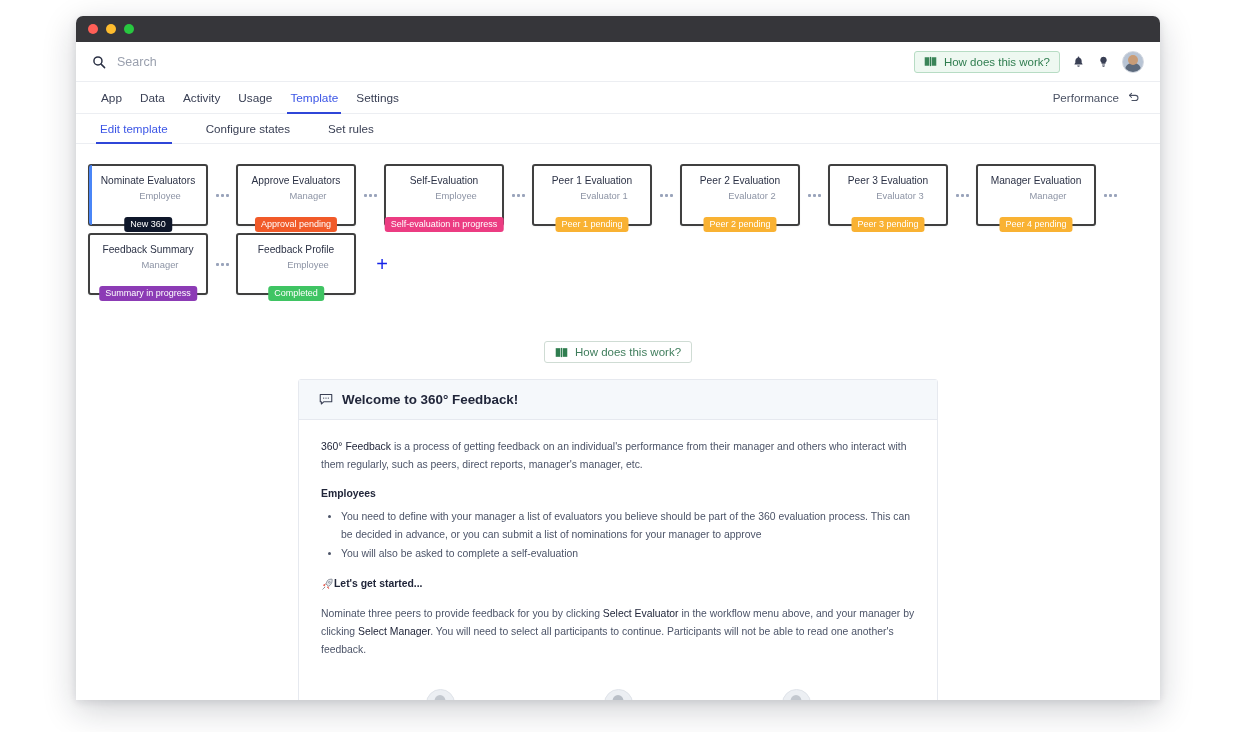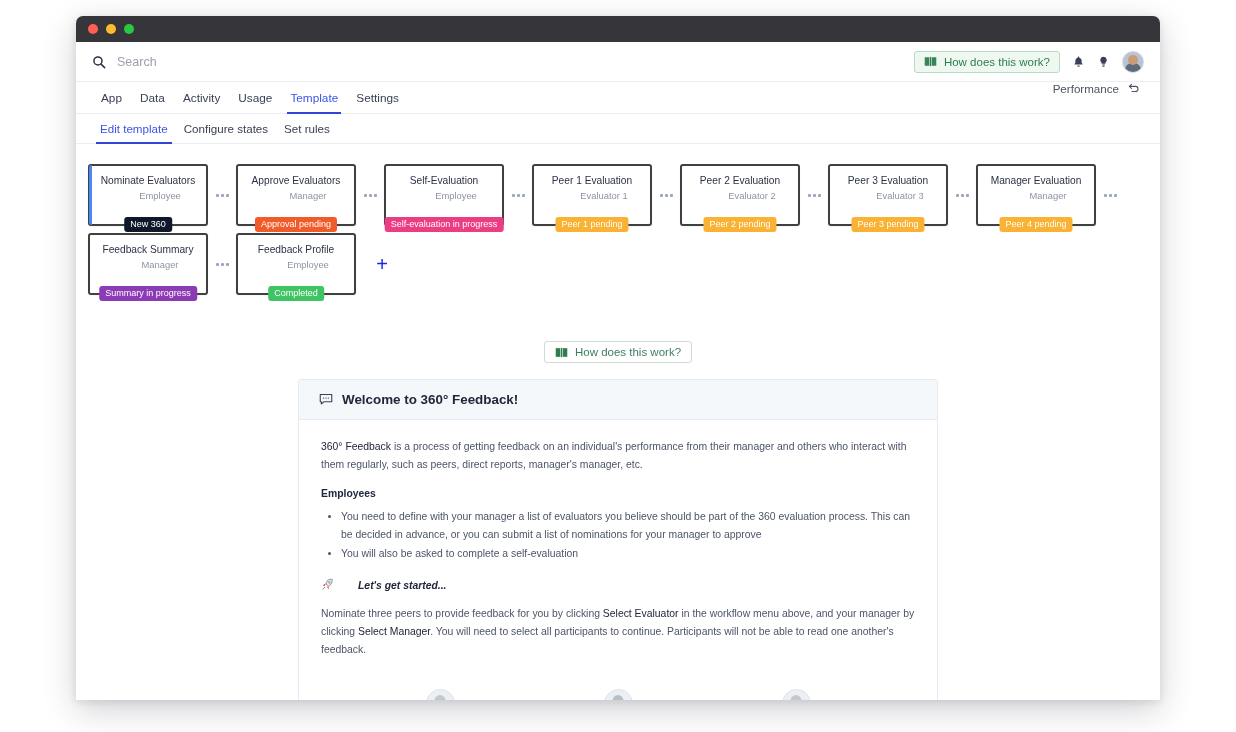--- a/index.html
+++ b/index.html
@@ -76,29 +76,29 @@
     display:flex; align-items:center; padding: 0 9px;
     font-size:11.8px; color:#3a4055; cursor:pointer; position:relative;
   }
   .tab-p.active { color:#3b55e6; }
   .tab-p.active::after {
     content:""; position:absolute; left:6px; right:6px; bottom:-1px;
     height:2px; background:#2f46d8;
   }
   .tabs-primary .spacer { flex:1; }
   .perf {
-    display:flex; align-items:flex-start; gap:8px;
+    display:flex; align-items:center; gap:8px;
     font-size:11.6px; color:#4b5264; cursor:pointer; padding-right:4px;
   }
   .undo-ico { width:13px; height:13px; display:block; color:#4b5264; }
 
   
   .tabs-secondary {
     height: 30px; background:#fff; border-bottom:1px solid #eceef2;
-    display:flex; align-items:stretch; padding:0 16px;
+    display:flex; align-items:stretch; padding:0 16px;gap:22px;
   }
   .tab-s {
     display:flex; align-items:center; padding:0 8px;
     font-size:11.6px; color:#3a4055; cursor:pointer; position:relative;
   }
   .tab-s.active { color:#3b55e6; }
   .tab-s.active::after {
     content:""; position:absolute; left:4px; right:4px; bottom:-1px;
     height:2px; background:#2f46d8;
   }
@@ -159,21 +159,21 @@
     padding:12px 20px; display:flex; align-items:center; gap:9px;
   }
   .chat-ico { width:14px; height:13px; display:block; color:#3a4055; }
   .panel-title { font-size:13.4px; font-weight:bold; color:#21263a; }
   .panel-body { padding:18px 22px 0; }
   .p { font-size:10.4px; line-height:1.72; color:#4c5468; margin-bottom:14px; }
   .p b, .b { color:#21263a; font-weight:normal; }
   .h-sub { font-size:10.4px; font-weight:bold; color:#21263a; margin-bottom:9px; }
   ul.bullets { margin:0 0 16px 20px; }
   ul.bullets li { font-size:10.4px; line-height:1.72; color:#4c5468; margin-bottom:1px; }
-  .started { display:flex; align-items:flex-end; gap:24px; margin:4px 0 14px;font-style:italic; }
+  .started { display:flex; align-items:flex-start; gap:0; margin:4px 0 14px; }
   .rocket-ico { width:13px; height:13px; display:block; }
   .started-label { font-size:10.4px; font-weight:bold; color:#21263a; }
 
   
   .evaluators {
     display:flex; align-items:flex-start; justify-content:center;
     padding: 16px 0 8px; gap:0;
   }
   .ev { display:flex; flex-direction:column; align-items:center; width:104px; }
   .ev-avatar {

